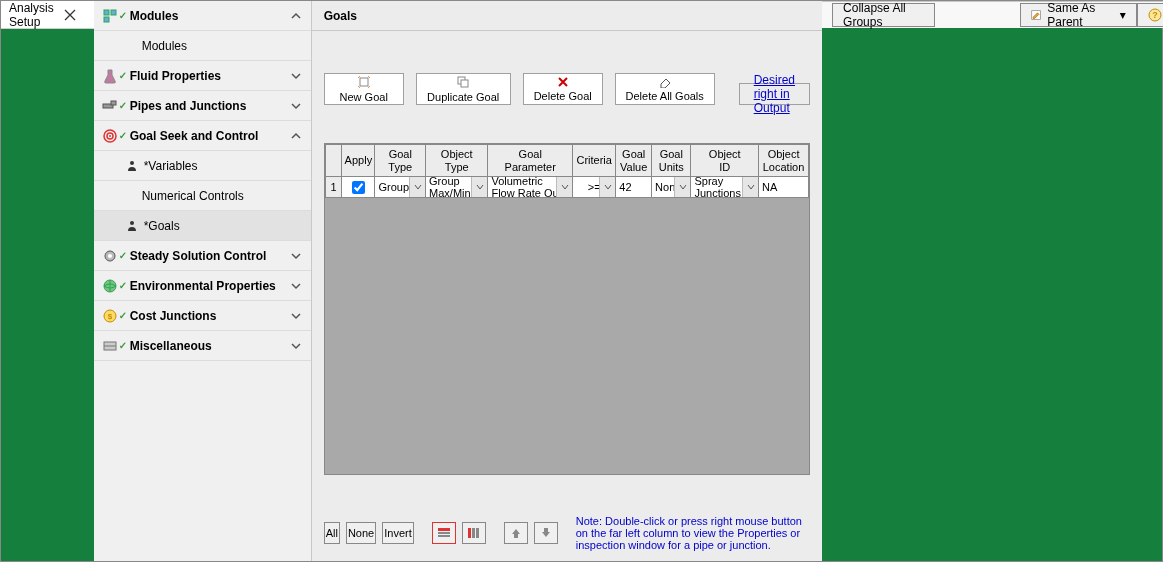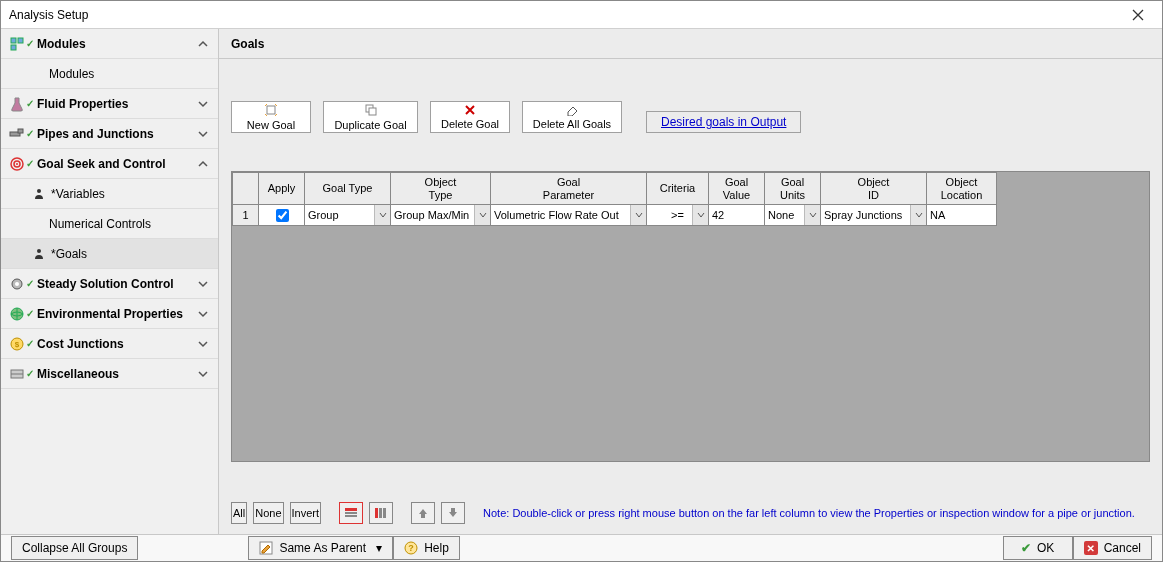--- a/index.html
+++ b/index.html
@@ -6,23 +6,23 @@
   html, body {
     margin: 0; padding: 0;
     font-family: "Segoe UI", Tahoma, Arial, sans-serif;
     font-size: 12px;
     color: #000;
     background: #fff;
   }
   .window {
     width: 1163px; height: 562px;
     border: 1px solid #888;
-    display: flex; flex-direction: column;
+    display: flex; flex-direction: row;
     position: relative;
-    background: #5eead4;
+    background: #15803d;
   }
   .titlebar {
     height: 28px;
     display: flex; align-items: center;
     padding: 0 8px;
     border-bottom: 1px solid #d0d0d0;
     background: #fff;
   }
   .titlebar .title { flex: 1; }
   .titlebar .close {
@@ -432,21 +432,21 @@
         </div>
         <div class="tb-btn" style="min-width:100px">
           <span class="tb-icon">
             <svg width="14" height="12" viewBox="0 0 14 12">
                 <path d="M3 8 L8 3 L12 7 L7 12 L3 12 Z" fill="#fff" stroke="#555"></path>
               </svg>
           </span>
           <span class="tb-label">Delete All Goals</span>
         </div>
         <div class="desired-goals">
-          <span>Desired goals in Output</span>
+          <span>Desired right in Output</span>
         </div>
       </div>
 
       <div class="grid-wrap">
         <table class="grid">
           <thead>
             <tr>
               <th style="width:26px"></th>
               <th style="width:46px">Apply</th>
               <th style="width:86px">Goal Type</th>

